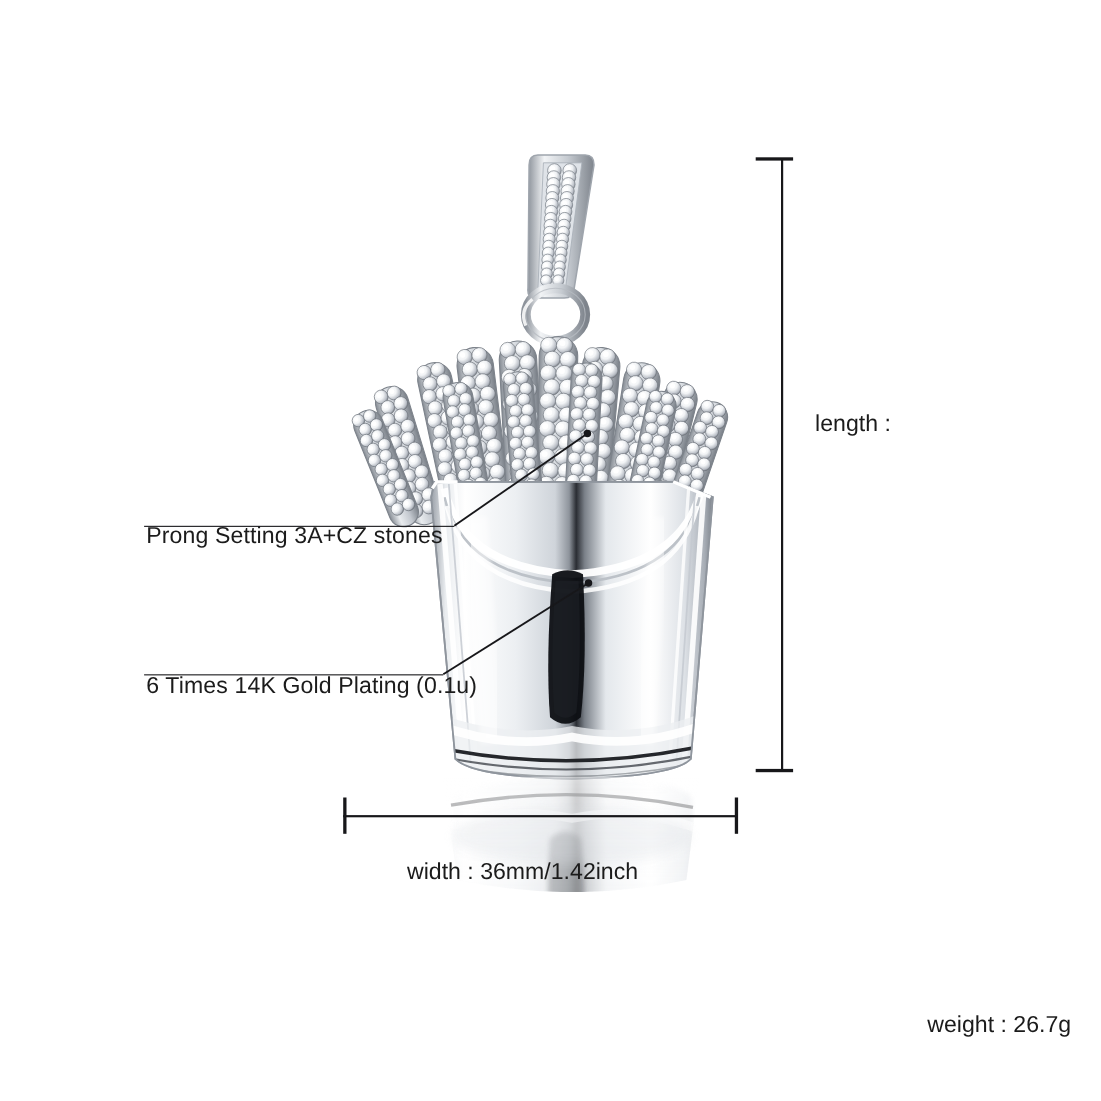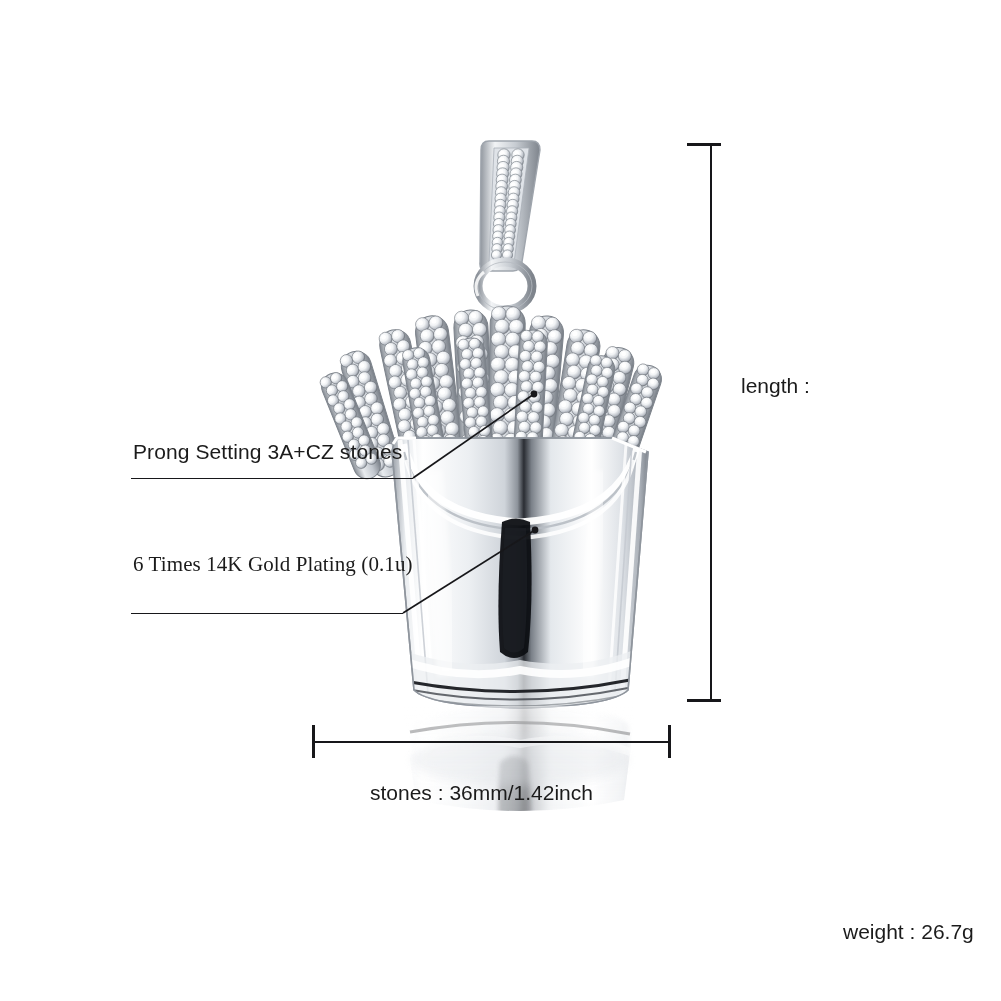--- a/index.html
+++ b/index.html
@@ -17,23 +17,24 @@
   }
 
   
   .anno-text {
     position: absolute;
     font-family: "Liberation Sans", sans-serif;
     font-size: 21px;
     color: #1b1b1b;
     letter-spacing: 0.1px;
     white-space: nowrap;
+    margin-top: 36px;
   }
   #anno1-text { left: 133px; top: 440px; }
-  #anno2-text { left: 133px; top: 552px; font-family: Liberation Serif, serif; }
+  #anno2-text { left: 133px; top: 576px; }
 
   .anno-underline {
     position: absolute;
     height: 0;
     border-top: 1.6px solid #17171a;
   }
   #anno1-underline { left: 131px; top: 478px; width: 282px; }
   #anno2-underline { left: 131px; top: 613px; width: 272px; }
 
   .leader-svg {
@@ -1111,17 +1112,17 @@
   <div id="length-line" class="dim-v-line"></div>
   <div id="length-cap-top" class="dim-cap-h"></div>
   <div id="length-cap-bottom" class="dim-cap-h"></div>
   <div id="length-label" class="dim-label">
     <div>length :</div>
   </div>
 
   <div id="width-line" class="dim-h-line"></div>
   <div id="width-cap-left" class="dim-cap-v"></div>
   <div id="width-cap-right" class="dim-cap-v"></div>
-  <div id="width-label" class="dim-label">stones : 36mm/1.42inch</div>
+  <div id="width-label" class="dim-label">width : 36mm/1.42inch</div>
 
   <div id="weight-label" class="dim-label">weight : 26.7g</div>
 
 </div>
 
 </body></html>

